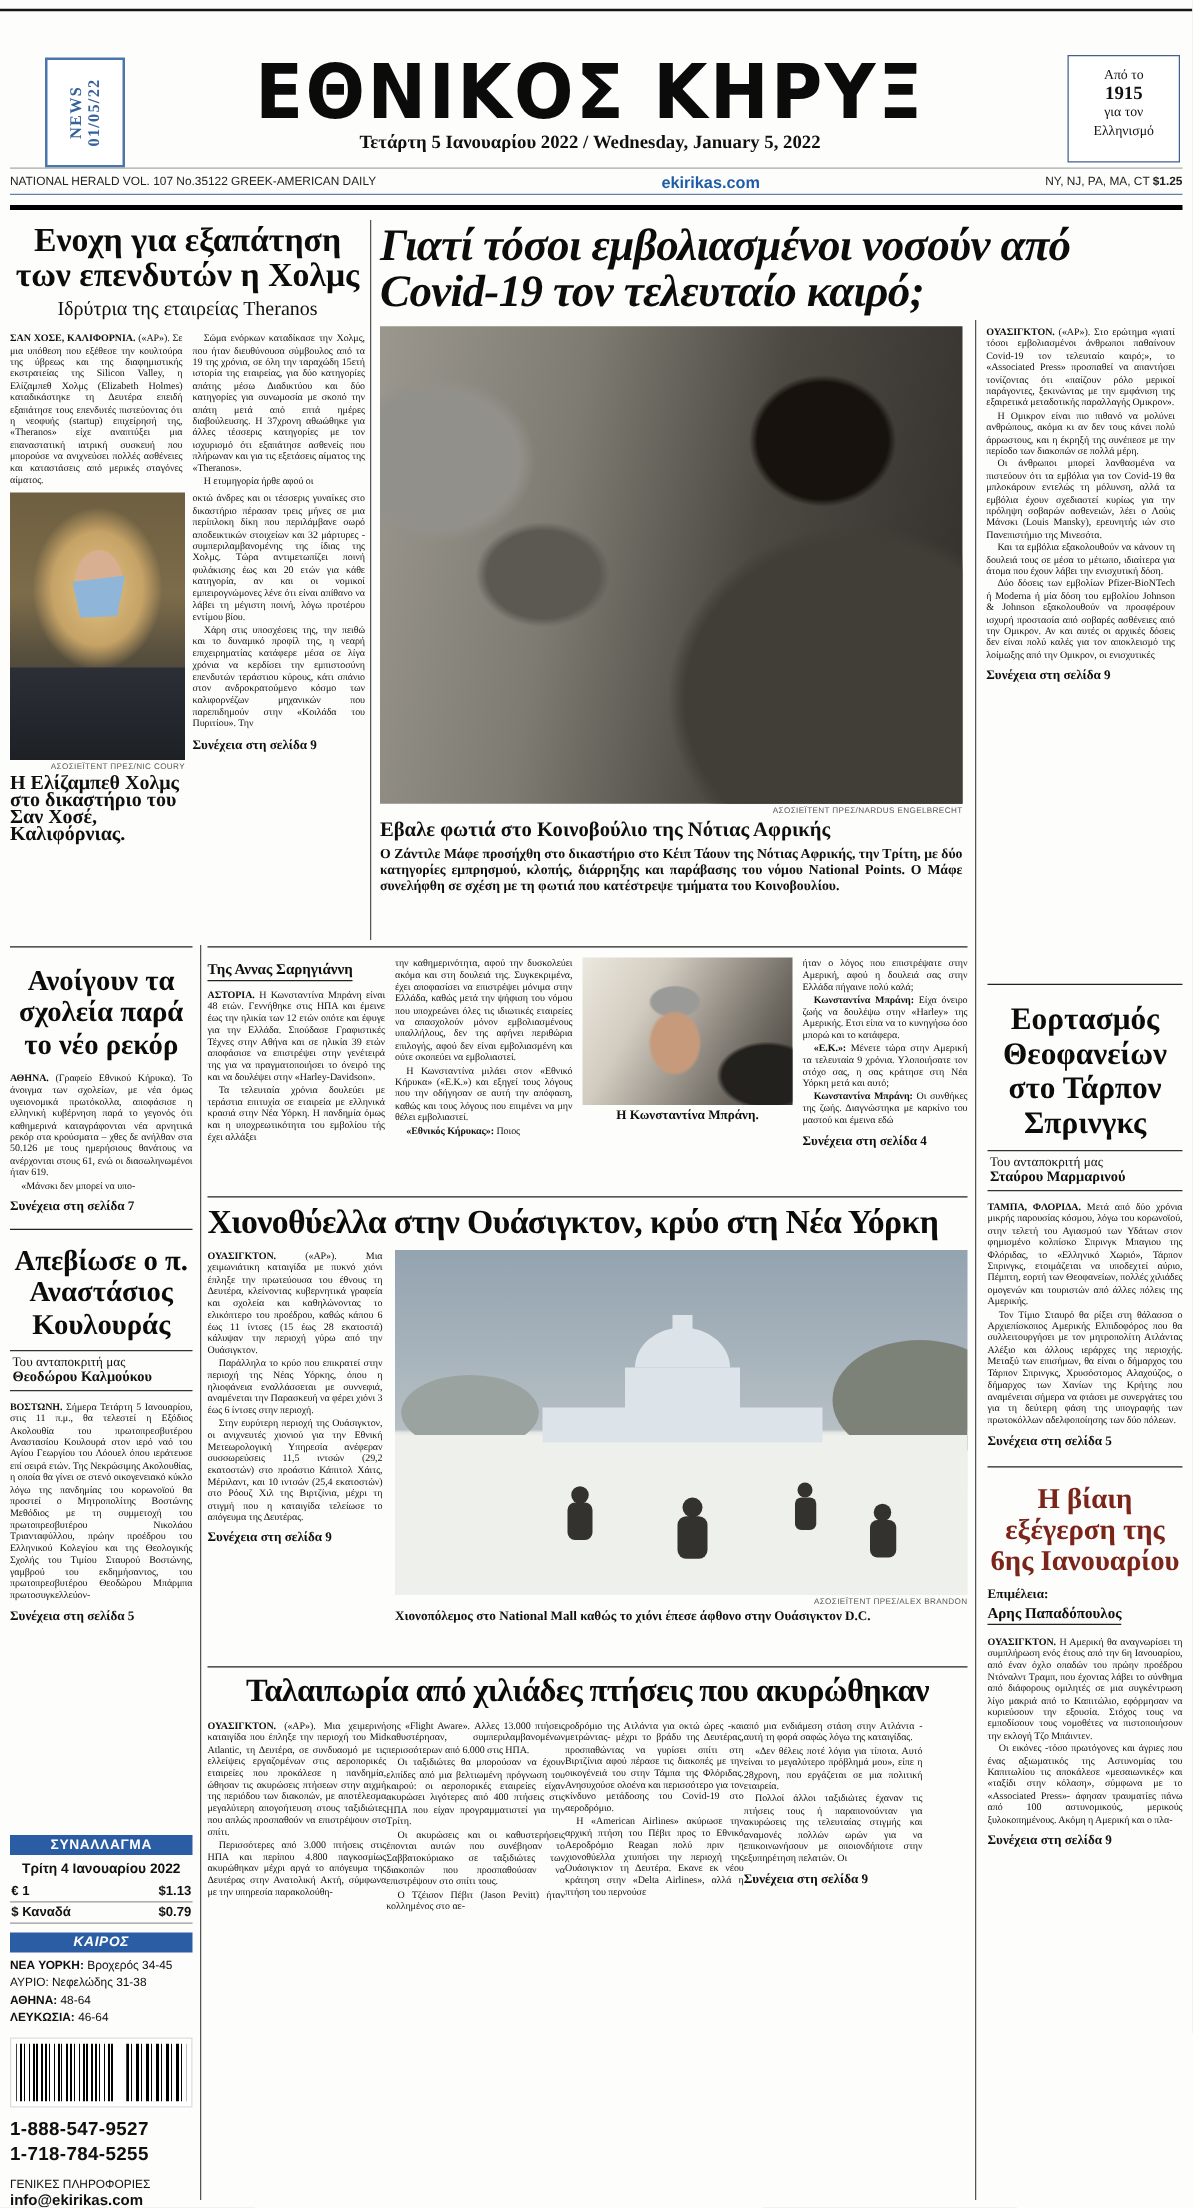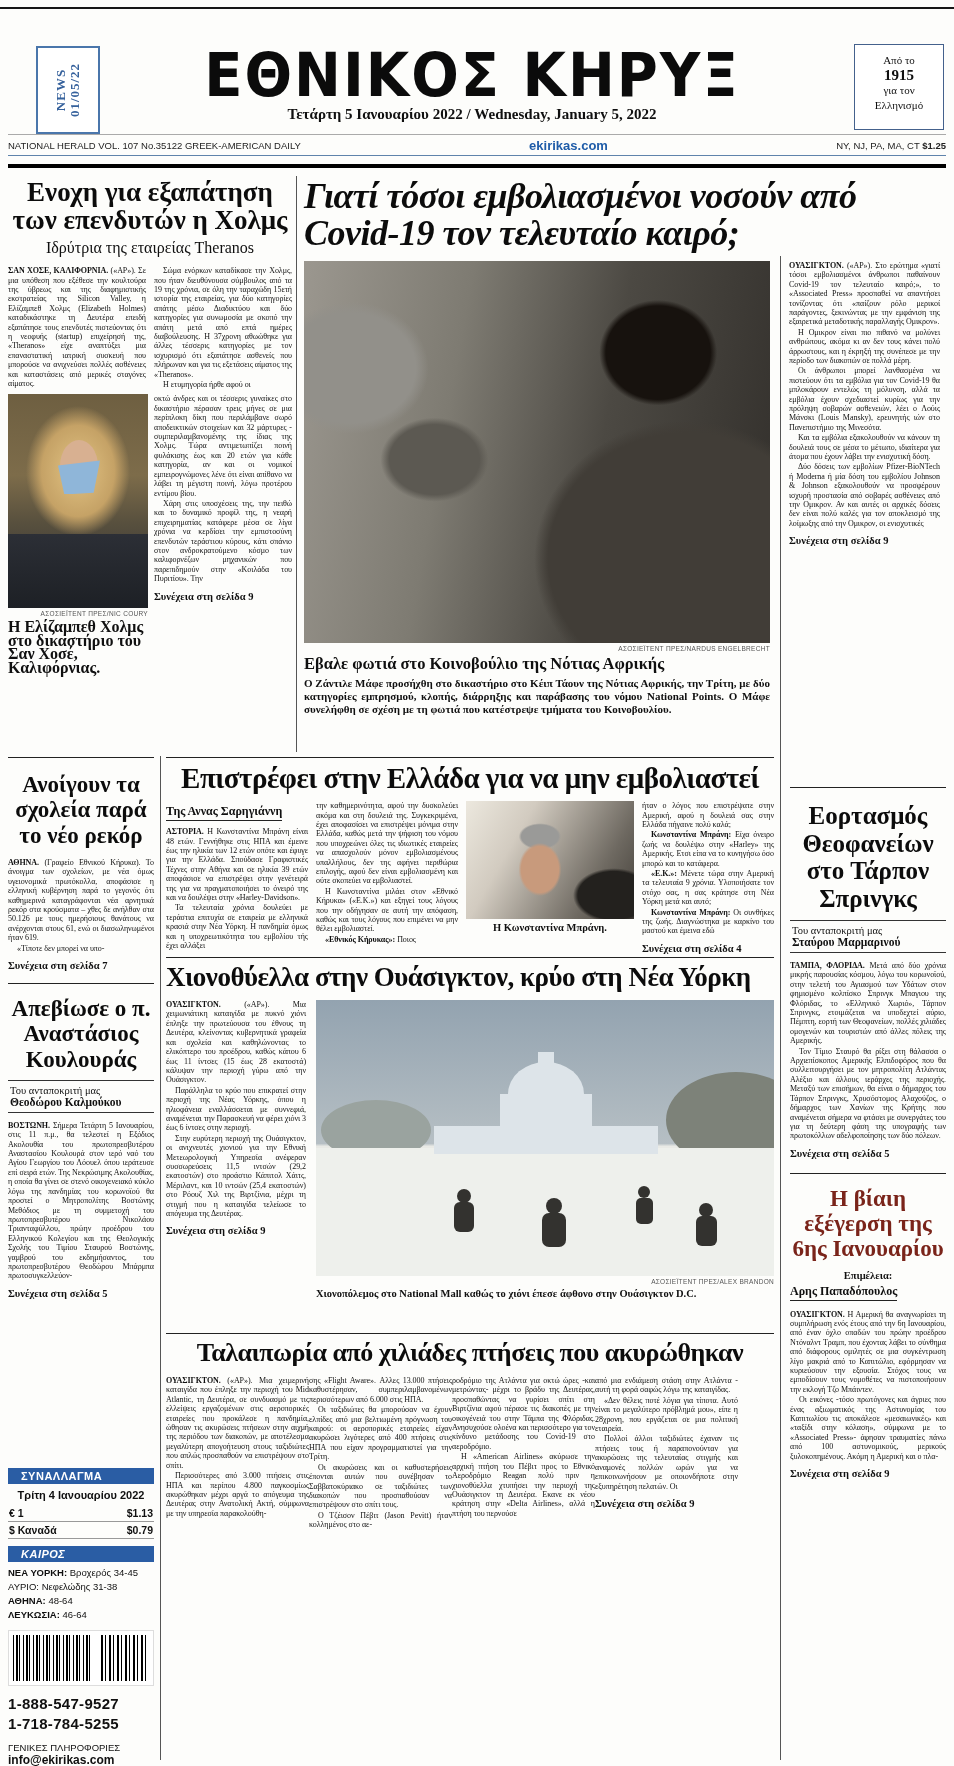--- a/index.html
+++ b/index.html
@@ -83,21 +83,21 @@
      background:
       radial-gradient(34px 42px at 44% 58%, #c89a7c 0 55%, rgba(200,154,124,0) 63%),
       radial-gradient(32px 20px at 44% 30%, #9a9a98 0 58%, rgba(154,154,152,0) 66%),
       radial-gradient(60px 40px at 88% 80%, #23211e 0 60%, rgba(35,33,30,0) 68%),
       linear-gradient(120deg,#ece8de 0%,#d2cbc0 30%,#6e6961 75%,#433f39 100%);}
   .ph-snow{width:458px;height:276px;
      background:linear-gradient(180deg,#93a3b0 0%,#b6bfc4 52%,#e9eae6 53%,#f1f0ed 100%);}
   .snow-svg{position:absolute;inset:0;width:100%;height:100%;}
   
   .sbox{font-family:"Liberation Sans","DejaVu Sans",sans-serif;}
-  .sbox .bar{background:var(--bar_blue);color:#fff;font-weight:bold;font-size:11px;
+  .sbox .bar{background:var(--bar_blue);color:#fff;font-weight:bold;font-size:11px;text-align:center;
       padding:2px 13px;letter-spacing:.5px;}
   .sbox .date{font-weight:bold;font-size:11px;text-align:center;margin:5px 0 4px;}
   .sbox .row{display:flex;justify-content:space-between;font-weight:bold;font-size:10.5px;
       border-bottom:1px solid #999;padding:2px 1px;}
   .sbox .wline{font-size:9.5px;margin:3px 0;}
   .sbox .wline b{font-weight:bold;}
   .barcode{margin:10px 0 8px;background:#fff;border:1px solid #ddd;height:56px;display:flex;gap:10px;padding:4px;}
   .barcode .bars{flex:1.6;background:repeating-linear-gradient(90deg,#000 0 1px,#fff 1px 3px,#000 3px 5px,#fff 5px 6px,#000 6px 7px,#fff 7px 10px);}
   .barcode .bars2{flex:1;background:repeating-linear-gradient(90deg,#000 0 2px,#fff 2px 4px,#000 4px 5px,#fff 5px 8px);}
   .phones{font-family:"Liberation Sans",sans-serif;font-weight:bold;font-size:15px;line-height:20px;letter-spacing:.3px;}
@@ -185,21 +185,20 @@
         <p class="bp ind"><span>Οι άνθρωποι μπορεί λανθασμένα να πιστεύουν ότι τα εμβόλια για τον Covid-19 θα μπλοκάρουν εντελώς τη μόλυνση, αλλά τα εμβόλια έχουν σχεδιαστεί κυρίως για την πρόληψη σοβαρών ασθενειών, λέει ο Λούις Μάνσκι (Louis Mansky), ερευνητής ιών στο Πανεπιστήμιο της Μινεσότα.</span></p>
         <p class="bp ind"><span>Και τα εμβόλια εξακολουθούν να κάνουν τη δουλειά τους σε μέσα το μέτωπο, ιδιαίτερα για άτομα που έχουν λάβει την ενισχυτική δόση.</span></p>
         <p class="bp ind"><span>Δύο δόσεις των εμβολίων Pfizer-BioNTech ή Moderna ή μία δόση του εμβολίου Johnson &amp; Johnson εξακολουθούν να προσφέρουν ισχυρή προστασία από σοβαρές ασθένειες από την Ομικρον. Αν και αυτές οι αρχικές δόσεις δεν είναι πολύ καλές για τον αποκλεισμό της λοίμωξης από την Ομικρον, οι ενισχυτικές</span></p>
         <div class="cont">Συνέχεια στη σελίδα 9</div>
       </div>
     </div>
   </div>
 
   <div class="abs" style="left:166px;top:752px;width:608px;">
     <hr class="hrule">
-    <div class="hl hl-brani">Επιστρέφει στην Ελλάδα για να μην εμβολιαστεί</div>
     <div class="colrow" style="gap:8px;margin-top:8px;">
       <div style="width:142px;">
         <span class="byl-simple">Της Αννας Σαρηγιάννη</span>
         <p class="bp"><b class="lead">ΑΣΤΟΡΙΑ.</b> <span>Η Κωνσταντίνα Μπράνη είναι 48 ετών. Γεννήθηκε στις ΗΠΑ και έμεινε έως την ηλικία των 12 ετών οπότε και έφυγε για την Ελλάδα. Σπούδασε Γραφιστικές Τέχνες στην Αθήνα και σε ηλικία 39 ετών αποφάσισε να επιστρέψει στην γενέτειρά της για να πραγματοποιήσει το όνειρό της και να δουλέψει στην «Harley-Davidson».</span></p>
         <p class="bp ind"><span>Τα τελευταία χρόνια δουλεύει με τεράστια επιτυχία σε εταιρεία με ελληνικά κρασιά στην Νέα Υόρκη. Η πανδημία όμως και η υποχρεωτικότητα του εμβολίου τής έχει αλλάξει</span></p>
       </div>
       <div style="width:142px;">
         <p class="bp"><span>την καθημερινότητα, αφού την δυσκολεύει ακόμα και στη δουλειά της. Συγκεκριμένα, έχει αποφασίσει να επιστρέψει μόνιμα στην Ελλάδα, καθώς μετά την ψήφιση του νόμου που υποχρεώνει όλες τις ιδιωτικές εταιρείες να απασχολούν μόνον εμβολιασμένους υπαλλήλους, δεν της αφήνει περιθώρια επιλογής, αφού δεν είναι εμβολιασμένη και ούτε σκοπεύει να εμβολιαστεί.</span></p>
         <p class="bp ind"><span>Η Κωνσταντίνα μιλάει στον «Εθνικό Κήρυκα» («Ε.Κ.») και εξηγεί τους λόγους που την οδήγησαν σε αυτή την απόφαση, καθώς και τους λόγους που επιμένει να μην θέλει εμβολιαστεί.</span></p>
         <p class="bp ind"><b class="lead">«Εθνικός Κήρυκας»:</b> <span>Ποιος</span></p>
@@ -215,21 +214,21 @@
         <p class="bp ind"><b class="lead">Κωνσταντίνα Μπράνη:</b> <span>Οι συνθήκες της ζωής. Διαγνώστηκα με καρκίνο του μαστού και έμεινα εδώ</span></p>
         <div class="cont">Συνέχεια στη σελίδα 4</div>
       </div>
     </div>
   </div>
 
   <div class="abs" style="left:8px;top:752px;width:146px;">
     <hr class="hrule">
     <div class="hl hl-rail" style="margin:14px 0 10px;">Ανοίγουν τα σχολεία παρά το νέο ρεκόρ</div>
     <p class="bp"><b class="lead">ΑΘΗΝΑ.</b> <span>(Γραφείο Εθνικού Κήρυκα). Το άνοιγμα των σχολείων, με νέα όμως υγειονομικά πρωτόκολλα, αποφάσισε η ελληνική κυβέρνηση παρά το γεγονός ότι καθημερινά καταγράφονται νέα αρνητικά ρεκόρ στα κρούσματα – χθες δε ανήλθαν στα 50.126 με τους ημερήσιους θανάτους να ανέρχονται στους 61, ενώ οι διασωληνωμένοι ήταν 619.</span></p>
-    <p class="bp ind"><span>«Τίποτε δεν μπορεί να υπο-</span></p>
+    <p class="bp ind"><span>«Μάνσκι δεν μπορεί να υπο-</span></p>
     <div class="cont">Συνέχεια στη σελίδα 7</div>
     <hr class="hrule" style="margin-top:12px;">
     <div class="hl hl-rail" style="margin:12px 0 6px;">Απεβίωσε ο π. Αναστάσιος Κουλουράς</div>
     <div class="byl-block">
       <div class="l1">Του ανταποκριτή μας</div>
       <div class="l2">Θεοδώρου Καλμούκου</div>
     </div>
     <p class="bp"><b class="lead">ΒΟΣΤΩΝΗ.</b> <span>Σήμερα Τετάρτη 5 Ιανουαρίου, στις 11 π.μ., θα τελεστεί η Εξόδιος Ακολουθία του πρωτοπρεσβυτέρου Αναστασίου Κουλουρά στον ιερό ναό του Αγίου Γεωργίου του Λόουελ όπου ιεράτευσε επί σειρά ετών. Της Νεκρώσιμης Ακολουθίας, η οποία θα γίνει σε στενό οικογενειακό κύκλο λόγω της πανδημίας του κορωνοϊού θα προστεί ο Μητροπολίτης Βοστώνης Μεθόδιος με τη συμμετοχή του πρωτοπρεσβυτέρου Νικολάου Τριανταφύλλου, πρώην προέδρου του Ελληνικού Κολεγίου και της Θεολογικής Σχολής του Τιμίου Σταυρού Βοστώνης, γαμβρού του εκδημήσαντος, του πρωτοπρεσβυτέρου Θεοδώρου Μπάρμπα πρωτοσυγκελλεύον-</span></p>
     <div class="cont">Συνέχεια στη σελίδα 5</div>
   </div>
@@ -272,21 +271,21 @@
     <div class="byl-block">
       <div class="l1">Του ανταποκριτή μας</div>
       <div class="l2">Σταύρου Μαρμαρινού</div>
     </div>
     <p class="bp"><b class="lead">ΤΑΜΠΑ, ΦΛΟΡΙΔΑ.</b> <span>Μετά από δύο χρόνια μικρής παρουσίας κόσμου, λόγω του κορωνοϊού, στην τελετή του Αγιασμού των Υδάτων στον φημισμένο κολπίσκο Σπρινγκ Μπαγιου της Φλόριδας, το «Ελληνικό Χωριό», Τάρπον Σπρινγκς, ετοιμάζεται να υποδεχτεί αύριο, Πέμπτη, εορτή των Θεοφανείων, πολλές χιλιάδες ομογενών και τουριστών από άλλες πόλεις της Αμερικής.</span></p>
     <p class="bp ind"><span>Τον Τίμιο Σταυρό θα ρίξει στη θάλασσα ο Αρχιεπίσκοπος Αμερικής Ελπιδοφόρος που θα συλλειτουργήσει με τον μητροπολίτη Ατλάντας Αλέξιο και άλλους ιεράρχες της περιοχής. Μεταξύ των επισήμων, θα είναι ο δήμαρχος του Τάρπον Σπρινγκς, Χρυσόστομος Αλαχούζος, ο δήμαρχος των Χανίων της Κρήτης που αναμένεται σήμερα να φτάσει με συνεργάτες του για τη δεύτερη φάση της υπογραφής των πρωτοκόλλων αδελφοποίησης των δύο πόλεων.</span></p>
     <div class="cont">Συνέχεια στη σελίδα 5</div>
     <hr class="hrule" style="margin-top:14px;">
     <div class="hl hl-rail hl-maroon" style="margin:12px 0 8px;">Η βίαιη εξέγερση της 6ης Ιανουαρίου</div>
     <div style="margin-bottom:7px;">
-      <div style="font-weight:bold;font-size:10.5px;text-align:center;">Επιμέλεια:</div>
+      <div style="font-weight:bold;font-size:10.5px;">Επιμέλεια:</div>
       <span class="byl-simple" style="margin-bottom:2px;">Αρης Παπαδόπουλος</span>
     </div>
     <p class="bp"><b class="lead">ΟΥΑΣΙΓΚΤΟΝ.</b> <span>Η Αμερική θα αναγνωρίσει τη συμπλήρωση ενός έτους από την 6η Ιανουαρίου, από έναν όχλο οπαδών του πρώην προέδρου Ντόναλντ Τραμπ, που έχοντας λάβει το σύνθημα από διάφορους ομιλητές σε μια συγκέντρωση λίγο μακριά από το Καπιτώλιο, εφόρμησαν να κυριεύσουν την εξουσία. Στόχος τους να εμποδίσουν τους νομοθέτες να πιστοποιήσουν την εκλογή Τζο Μπάιντεν.</span></p>
     <p class="bp ind"><span>Οι εικόνες -τόσο πρωτόγονες και άγριες που ένας αξιωματικός της Αστυνομίας του Καπιτωλίου τις αποκάλεσε «μεσαιωνικές» και «ταξίδι στην κόλαση», σύμφωνα με το «Associated Press»- άφησαν τραυματίες πάνω από 100 αστυνομικούς, μερικούς ξυλοκοπημένους. Ακόμη η Αμερική και ο πλα-</span></p>
     <div class="cont">Συνέχεια στη σελίδα 9</div>
   </div>
 
   <div class="abs" style="left:166px;top:952px;width:608px;">
     <hr class="hrule">
     <div class="hl hl-snow" style="margin-top:4px;">Χιονοθύελλα στην Ουάσιγκτον, κρύο στη Νέα Υόρκη</div>

